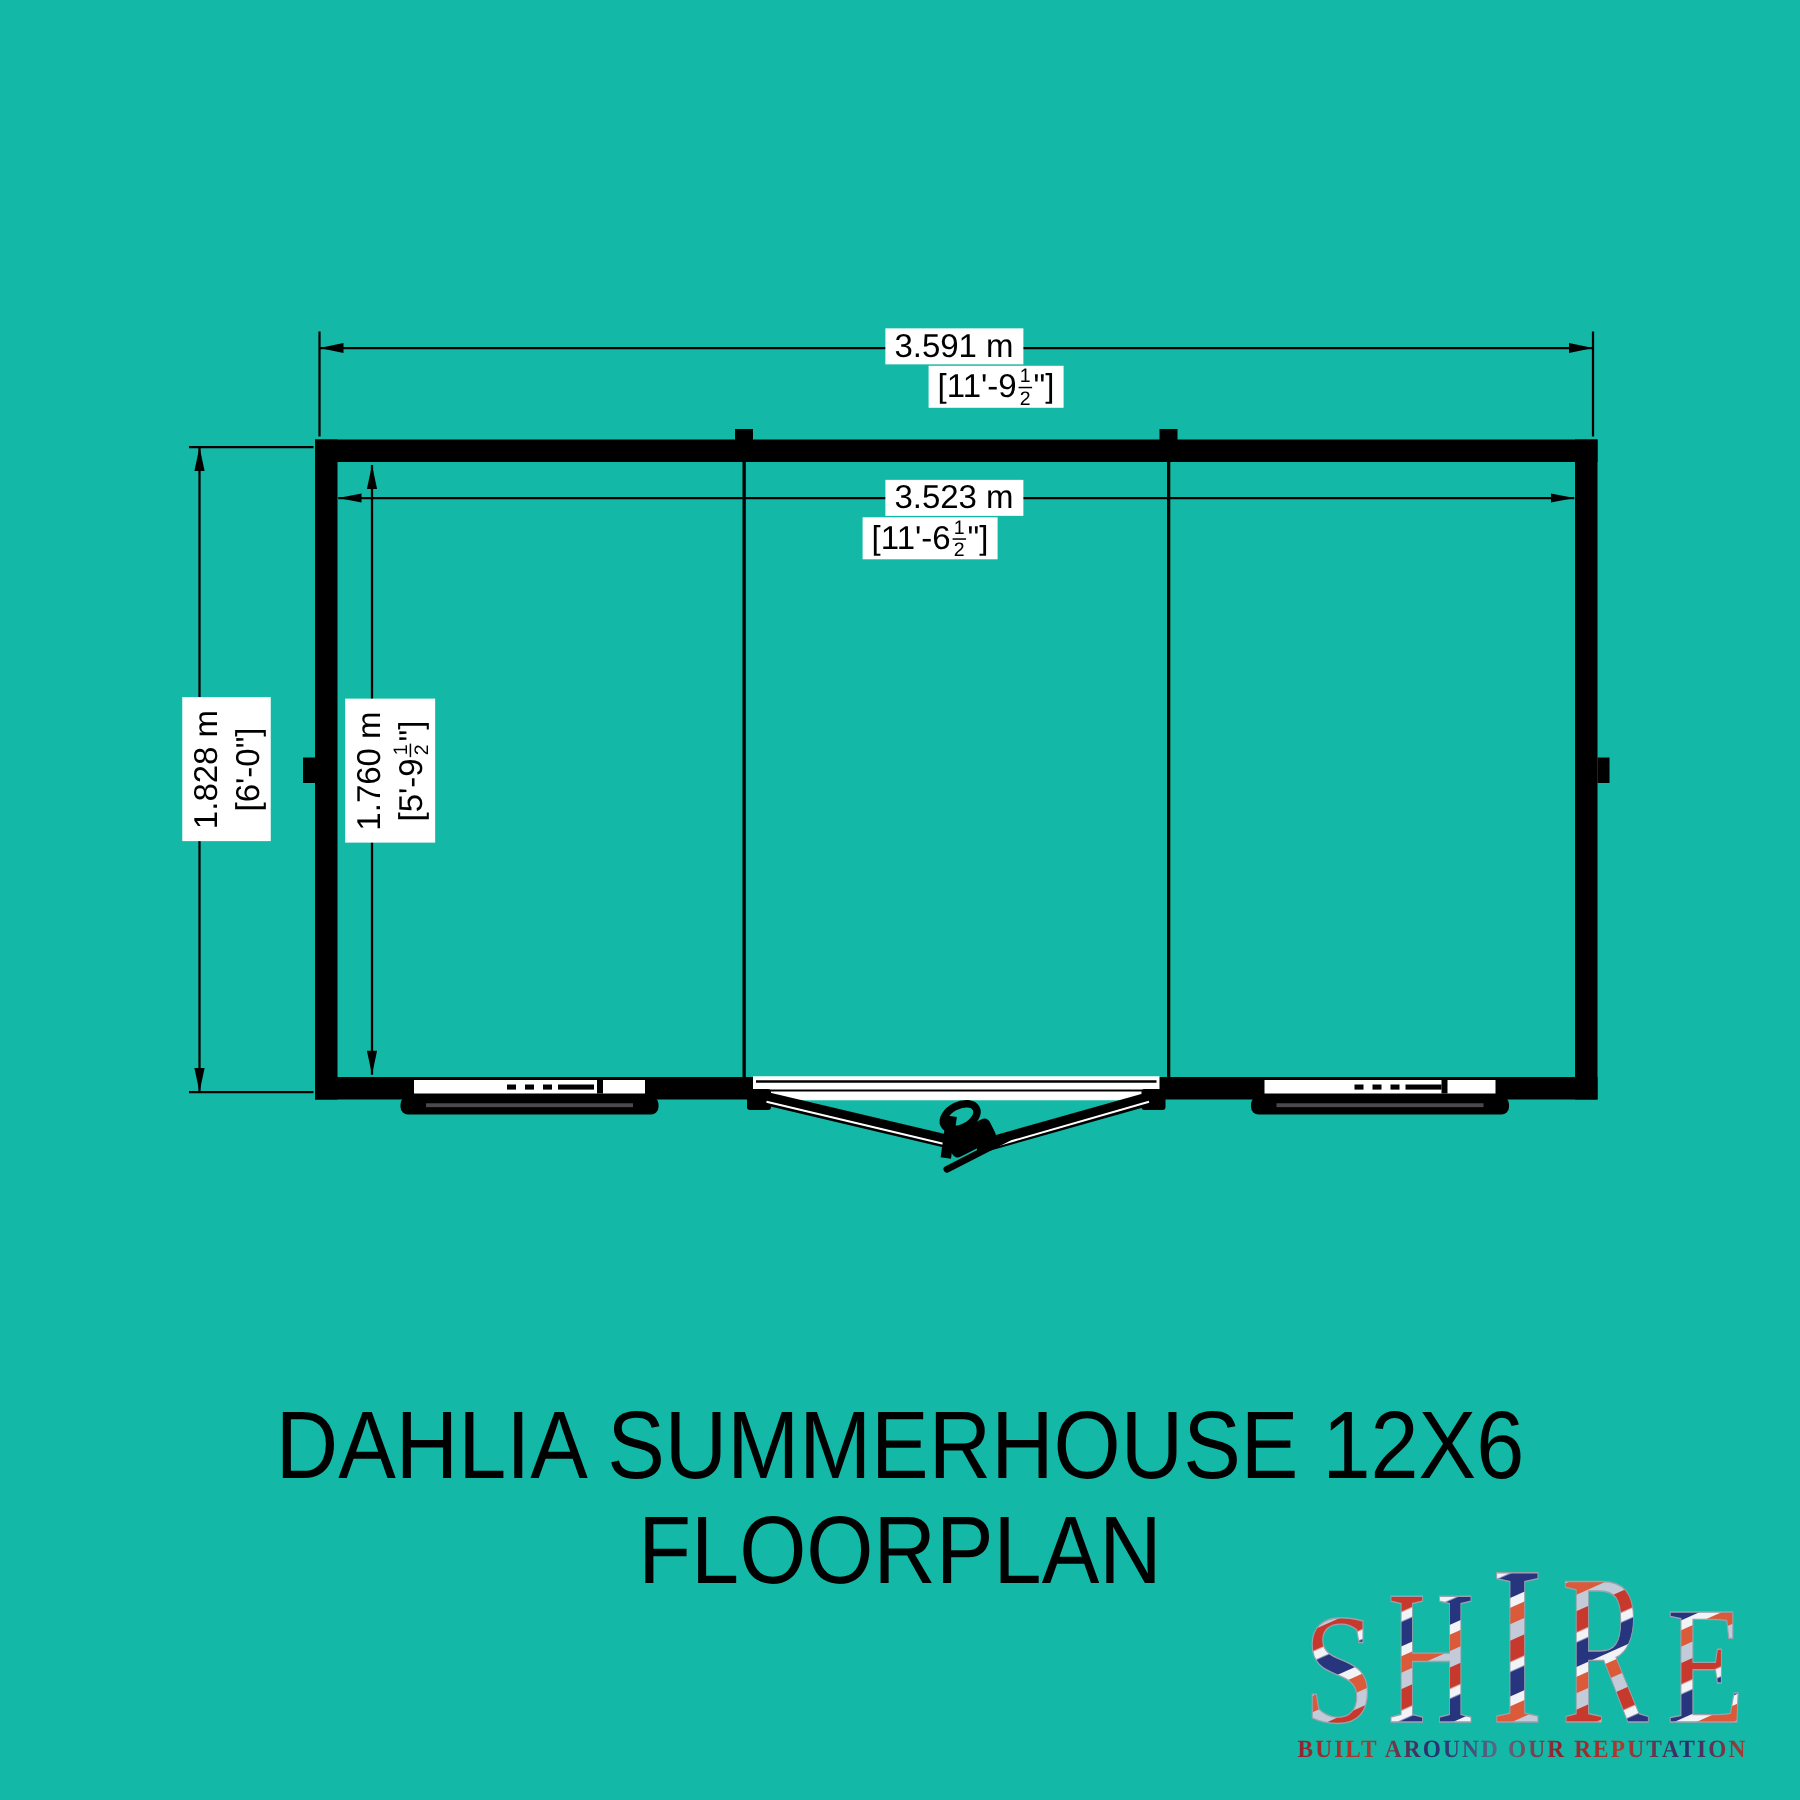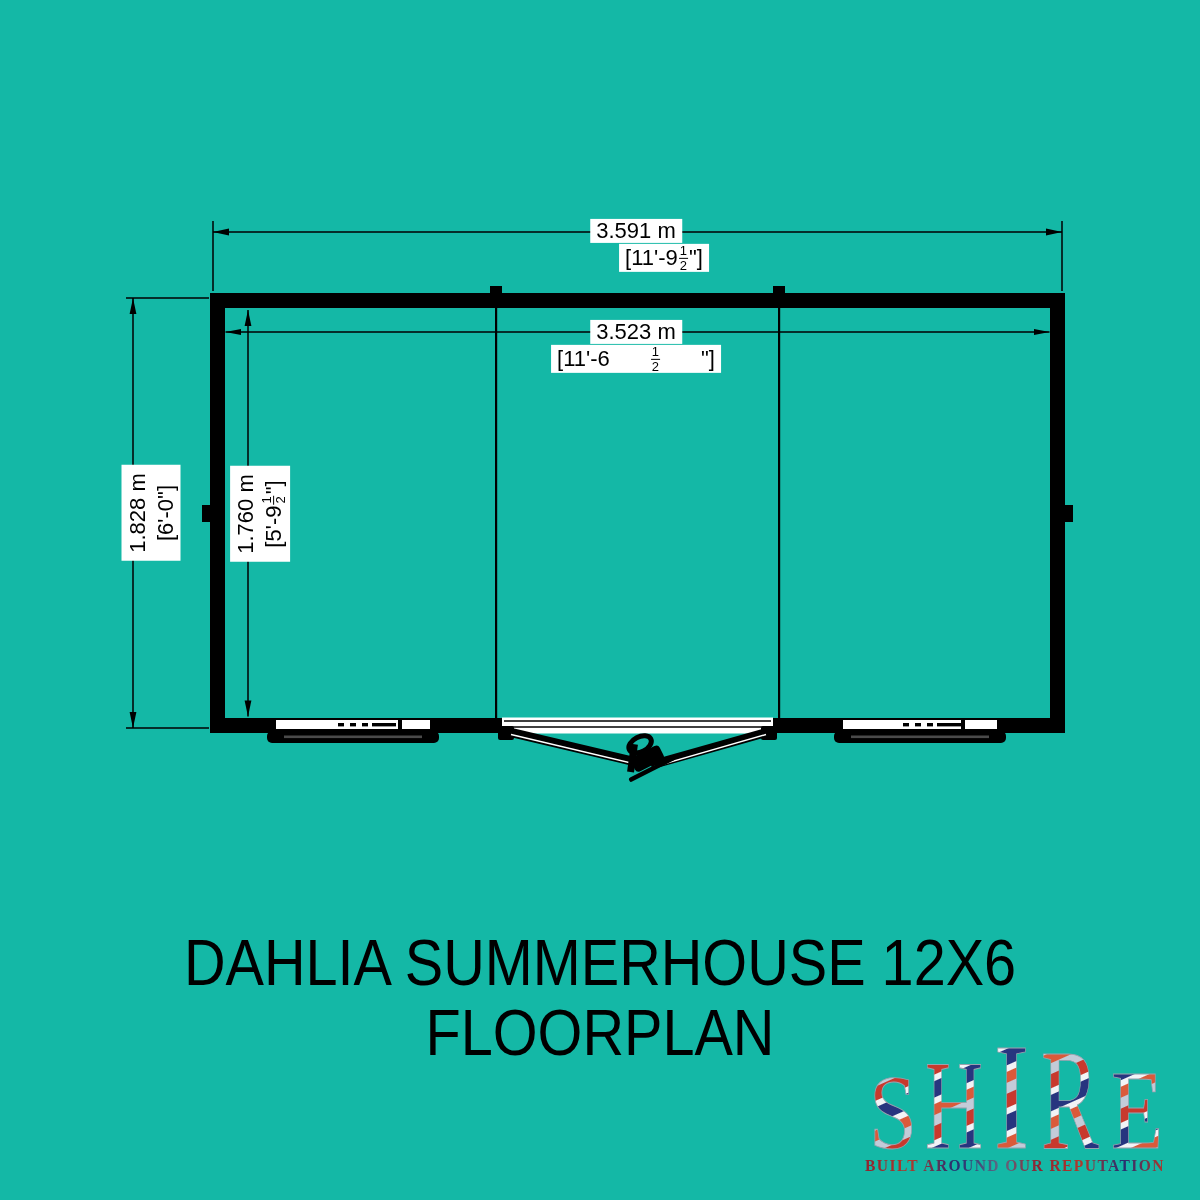--- a/index.html
+++ b/index.html
@@ -139,21 +139,21 @@
       <span class="frac">
         <span class="fn">1</span>
         <span class="fd">2</span>
       </span>
       <span>"]</span>
   </div>
 
   <div class="dim-label" style="left:636px;top:332px;text-align:center;">
     <span>3.523 m</span>
   </div>
-  <div class="dim-label" style="left:636px;top:359px;gap:40px;">
+  <div class="dim-label" style="left:620px;top:359px;">
     <span>[11'-6</span>
       <span class="frac">
         <span class="fn">1</span>
         <span class="fd">2</span>
       </span>
       <span>"]</span>
   </div>
 
   <div class="dim-rot" style="left:151px;top:513px;">
     <span class="dline">

